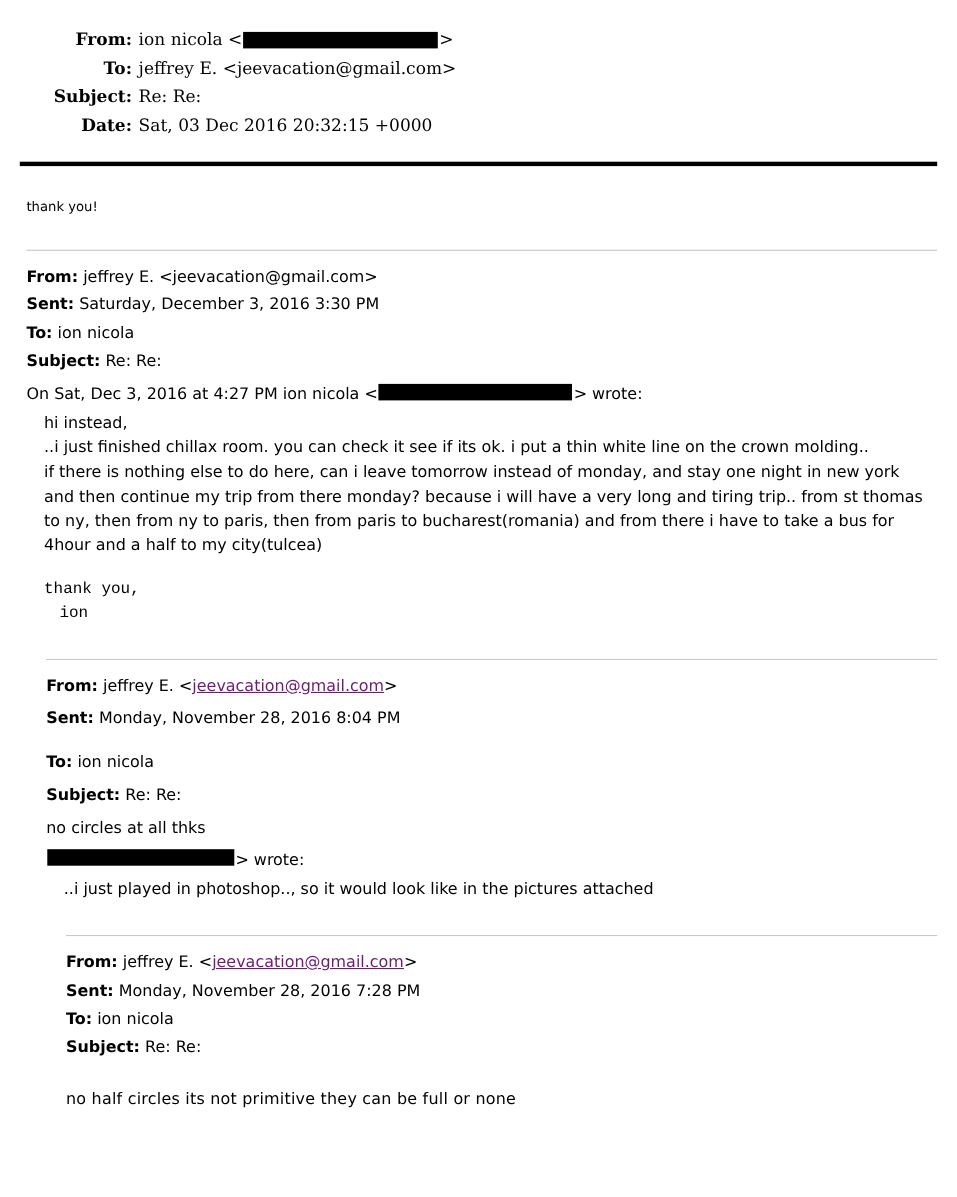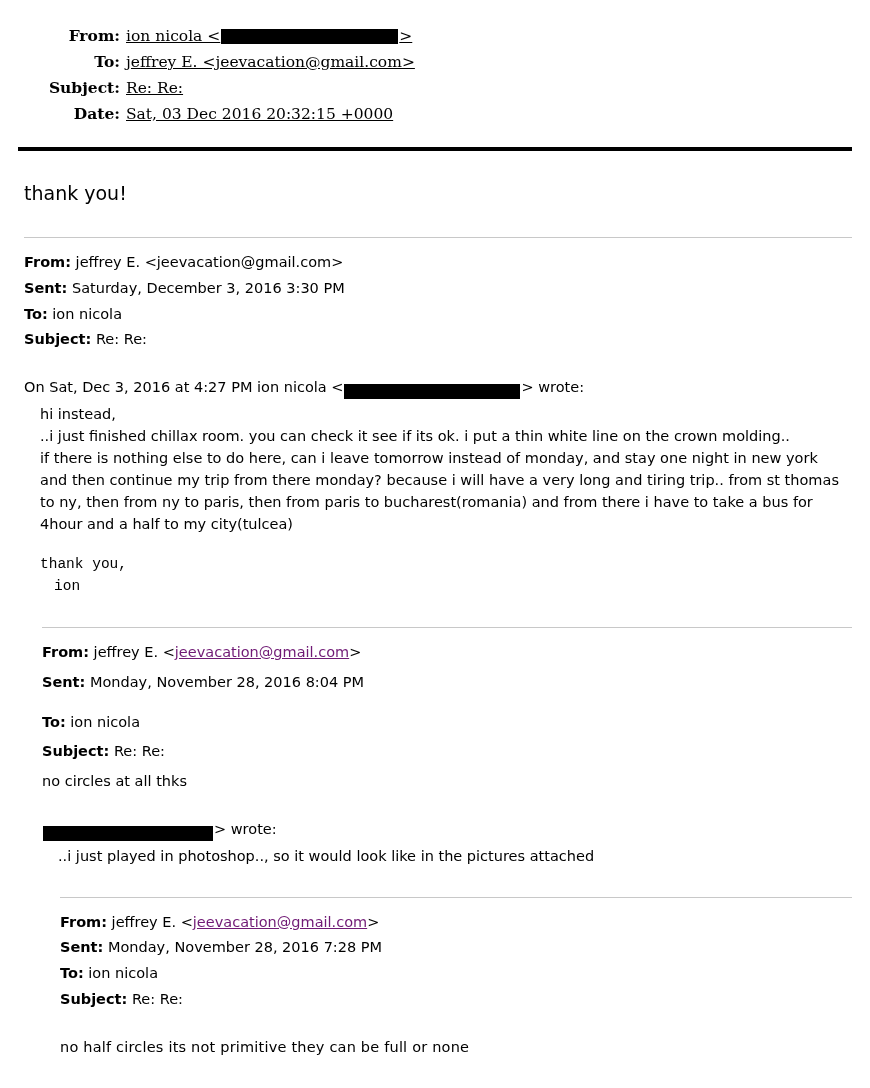--- a/index.html
+++ b/index.html
@@ -42,21 +42,20 @@
     width: 120px;
     flex: 0 0 120px;
     padding-right: 6px;
     white-space: nowrap;
   }
   .hdr-value {
     flex: 1 1 auto;
     white-space: nowrap;
     display: flex;
     align-items: center;
-    text-decoration: underline;
   }
   .redaction {
     display: inline-block;
     background: #000000;
     height: 15px;
     vertical-align: middle;
     margin: 0 1px;
   }
   .r-from { width: 177px; }
 
@@ -67,43 +66,43 @@
   }
 
   
   .body-wrap {
     font-size: 14.5px;
     line-height: 1.5;
     padding: 0 18px;
   }
   .reply-line {
     margin: 28px 0 0 6px;
-    font-size: 19px;
+    font-size: 12px;
   }
 
   hr.thin {
     border: none;
     border-top: 1px solid #c8c8c8;
     margin: 30px 0 14px 6px;
   }
 
   .meta {
     margin: 0 0 0 6px;
   }
   .meta .line {
     margin: 0 0 4px 0;
   }
   .meta b { font-weight: bold; }
 
   .ok-line { margin: 22px 0 0 6px; }
 
   .quote-head {
-    margin: 26px 0 0 6px;
+    margin: 8px 0 0 6px;
     display: flex;
-    align-items: flex-end;
+    align-items: flex-start;
     flex-wrap: wrap;
   }
   .r-q1 { width: 176px; }
   .r-q2 { width: 170px; }
 
   .quote-body {
     margin: 4px 0 0 22px;
   }
   .quote-body p {
     margin: 0 0 0 0;

